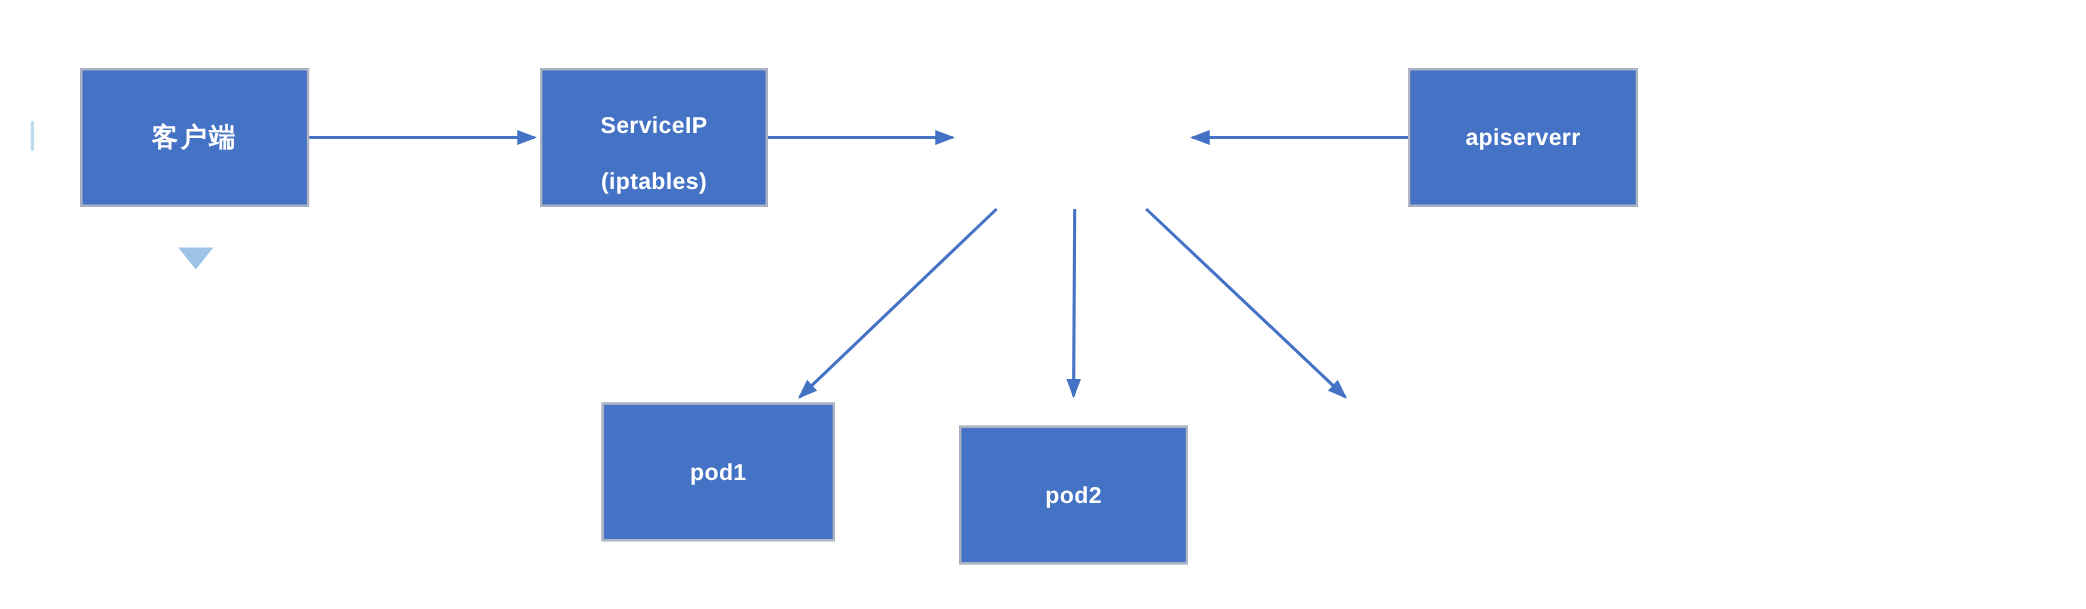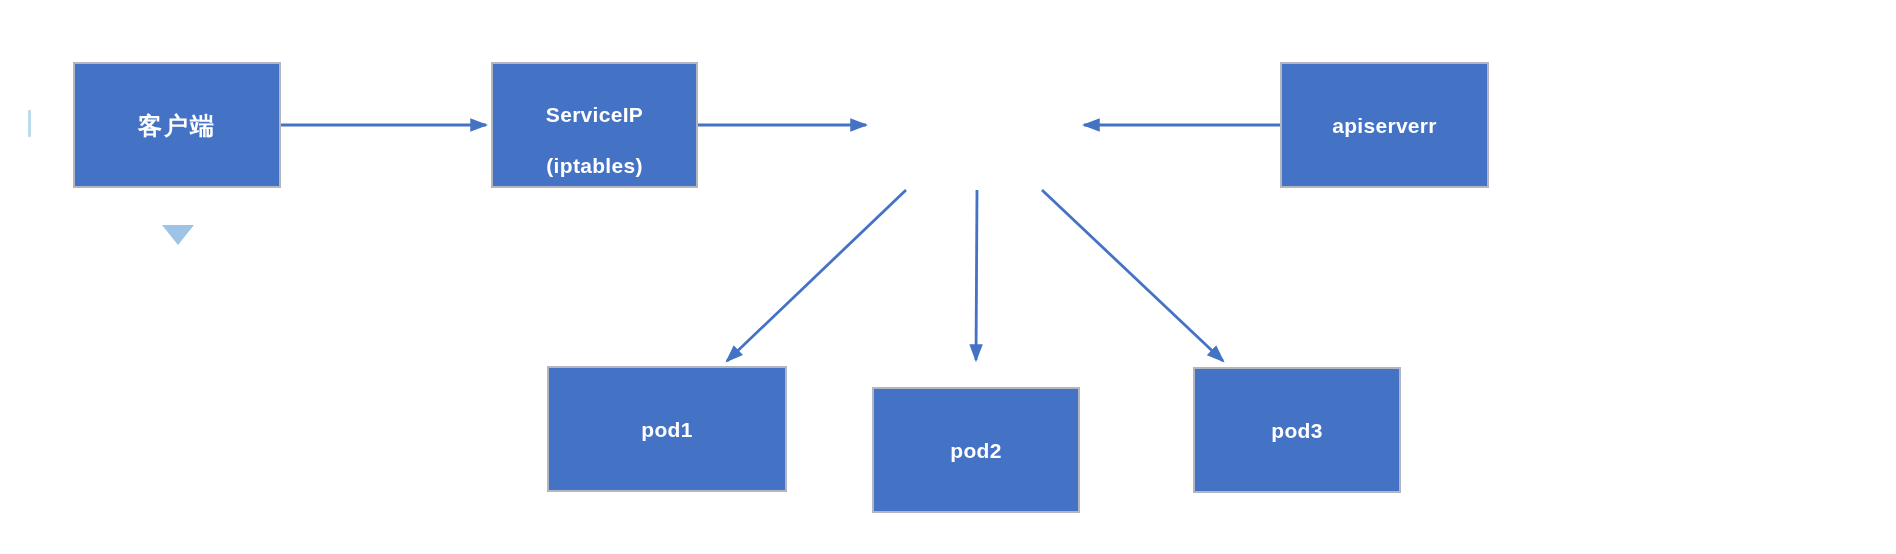--- a/index.html
+++ b/index.html
@@ -42,21 +42,21 @@
     text-align: center;
     font-size: 21px;
     font-weight: 600;
     letter-spacing: 0.3px;
     line-height: 31px;
   }
   .node-client     { left: 73px;   top: 62px;  width: 208px; height: 126px; font-size: 24px; font-weight: 700; letter-spacing: 2px; }
   .node-serviceip  { left: 491px;  top: 62px;  width: 207px; height: 126px; padding-top: 30px; gap: 20px; }
   .node-kubeproxy  { left: 871px;  top: 62px;  width: 208px; height: 127px; }
   .node-apiserver  { left: 1280px; top: 62px;  width: 209px; height: 126px; }
-  .node-pod1       { left: 547px;  top: 366px; width: 240px; height: 126px; }
+  .node-pod1       { left: 547px;  top: 366px; width: 212px; height: 126px; }
   .node-pod2       { left: 872px;  top: 366px; width: 208px; height: 126px; margin-top: 21px; }
   .node-pod3       { left: 1193px; top: 367px; width: 208px; height: 126px; }
   #collapse-triangle {
     position: absolute;
     left: 162px; top: 225px;
     width: 0; height: 0;
     border-left: 16px solid transparent;
     border-right: 16px solid transparent;
     border-top: 20px solid var(--collapse-triangle, #9dc3e6);
   }
@@ -102,21 +102,18 @@
   </div>
 
   <div class="node node-pod1">
     <span>pod1</span>
   </div>
 
   <div class="node node-pod2">
     <span>pod2</span>
   </div>
 
-  <div class="node node-pod3">
-    <span>pod3</span>
-  </div>
 
   <div id="collapse-triangle"></div>
 
   <div id="left-tick"></div>
 
 </div>
 
 </body></html>

